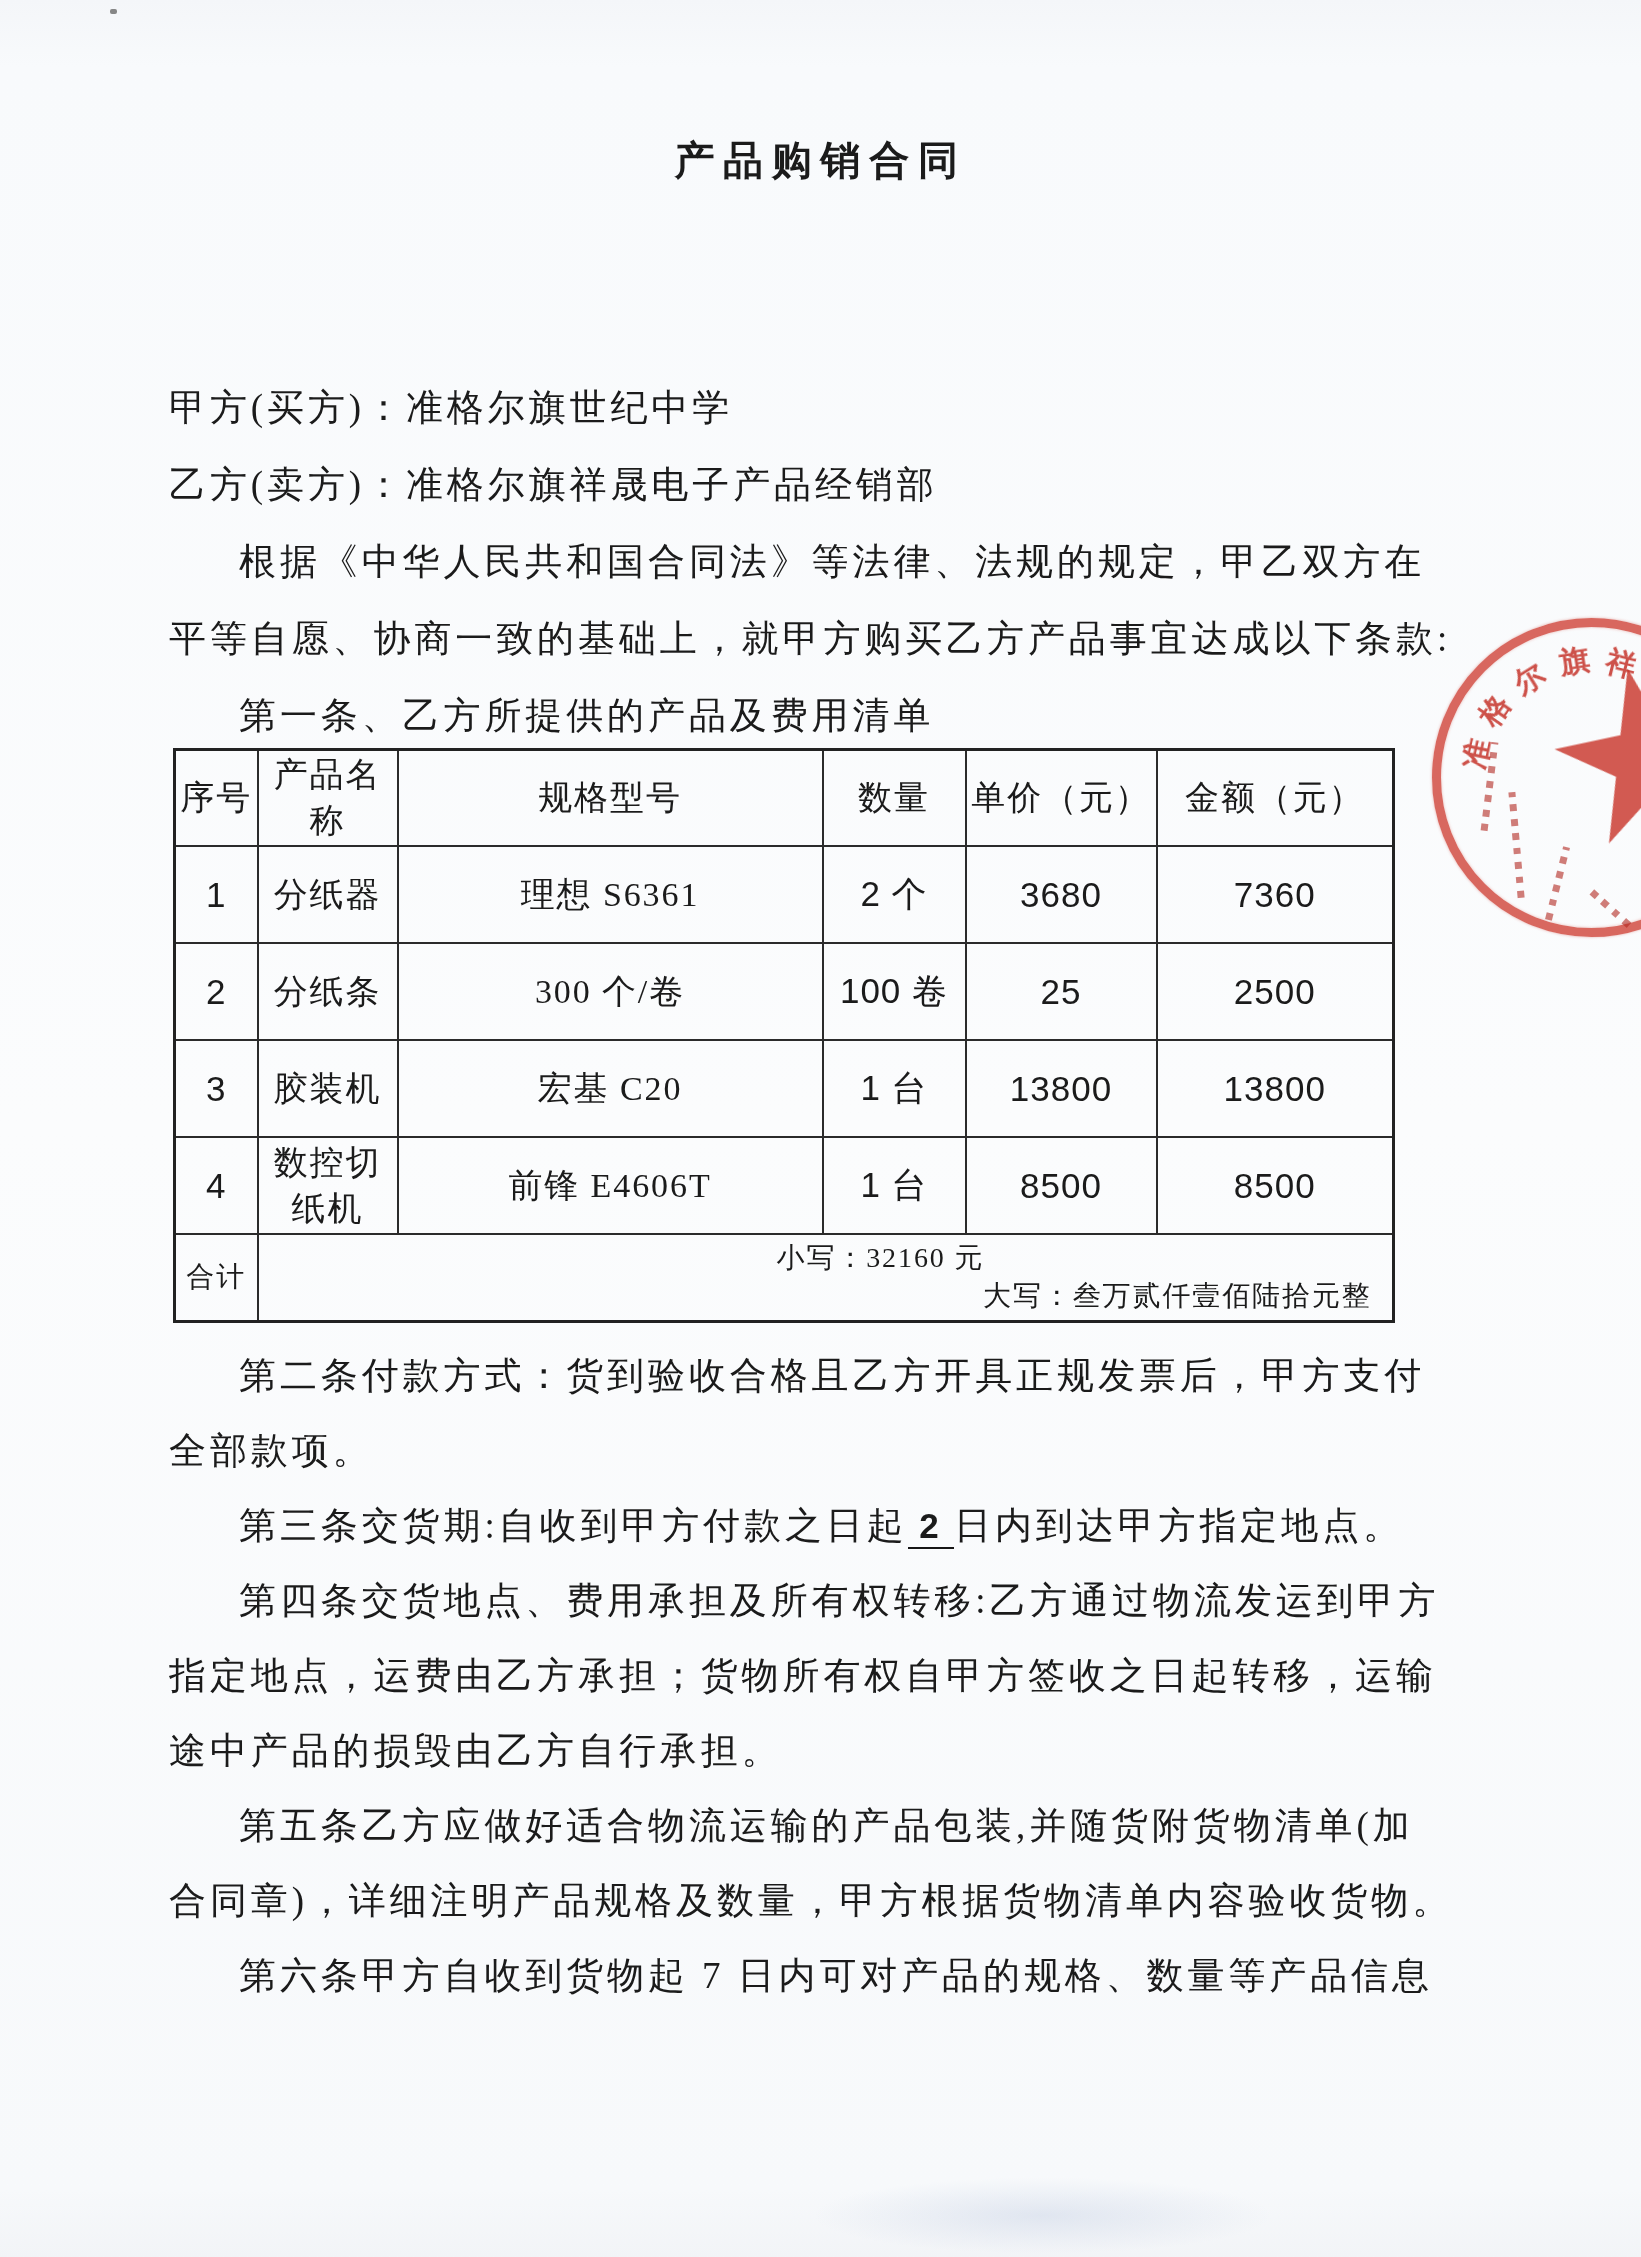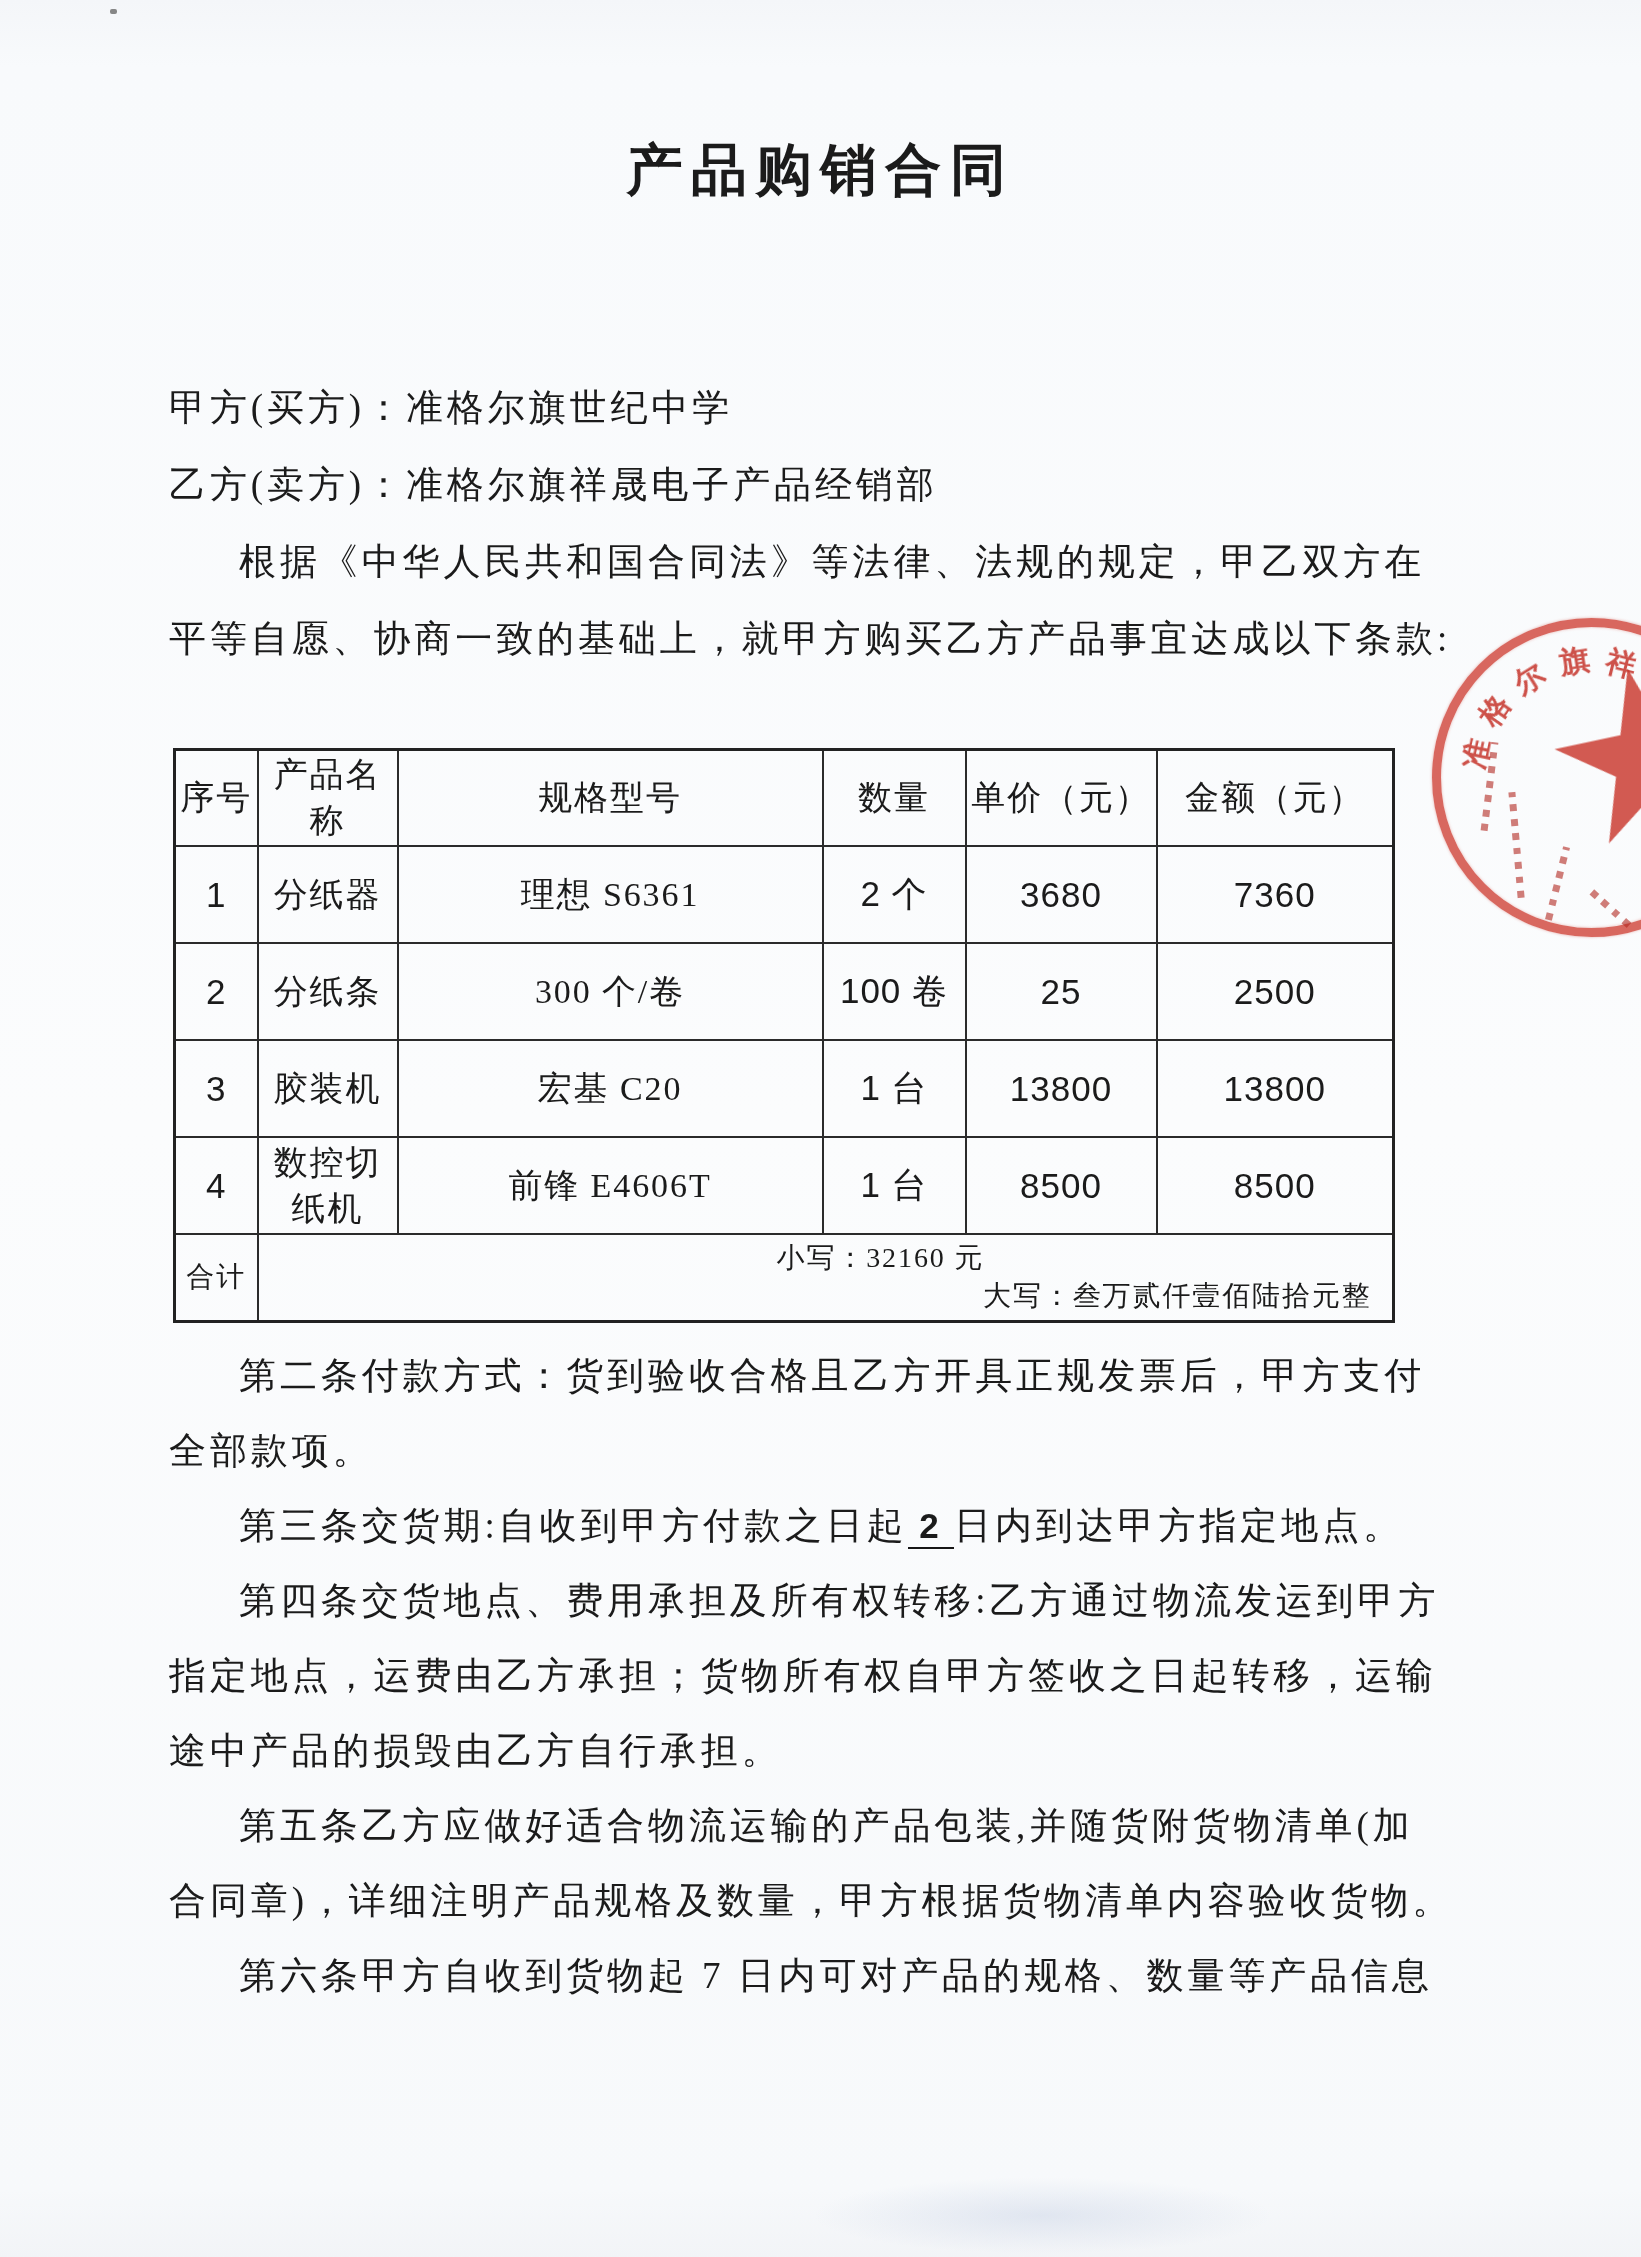--- a/index.html
+++ b/index.html
@@ -10,21 +10,21 @@
     background:linear-gradient(180deg,#f4f6f9 0%, #f8fafc 3%, #fbfcfd 50%, #f7f9fb 97%, #f2f4f7 100%);
     overflow:hidden;
     font-family:"Liberation Serif","DejaVu Serif",serif;
     color:#1b1b1b;
   }
   .speck{position:absolute;left:110px;top:8.7px;width:6.8px;height:5.8px;background:#6a6a6a;border-radius:1.9px;opacity:.8;}
   .smudge{position:absolute;left:811px;top:2177px;width:463px;height:77px;
     background:radial-gradient(ellipse at center,rgba(170,185,215,.28),rgba(170,185,215,0) 70%);}
   .title{
     position:absolute;top:133px;left:0;width:100%;
-    text-align:center;font-size:56px;font-weight:bold;letter-spacing:8.7px;
+    text-align:center;font-size:40px;font-weight:bold;letter-spacing:8.7px;
   }
   .block{position:absolute;left:169px;width:1255px;font-size:37px;letter-spacing:3.9px;}
   .intro{top:369px;line-height:77px;}
   .terms{top:1338px;line-height:75px;}
   .line{white-space:nowrap;}
   .indent{padding-left:70px;}
   .days{
     font-family:"Liberation Sans","DejaVu Sans",sans-serif;
     font-weight:bold;font-size:35px;
     border-bottom:2.9px solid #161616;
@@ -91,20 +91,21 @@
   <div class="speck"></div>
   <div class="smudge"></div>
 
   <div class="title">产品购销合同</div>
 
   <div class="block intro">
     <div class="line">甲方(买方)：准格尔旗世纪中学</div>
     <div class="line">乙方(卖方)：准格尔旗祥晟电子产品经销部</div>
     <div class="line indent">根据《中华人民共和国合同法》等法律、法规的规定，甲乙双方在</div>
     <div class="line">平等自愿、协商一致的基础上，就甲方购买乙方产品事宜达成以下条款:</div>
+    <div class="line indent">第一条、乙方所提供的产品及费用清单</div>
   </div>
 
   <table class="items">
     <colgroup>
       <col style="width:83px">
         <col style="width:140px">
         <col style="width:425px">
       <col style="width:143px">
         <col style="width:191px">
         <col style="width:237px">

